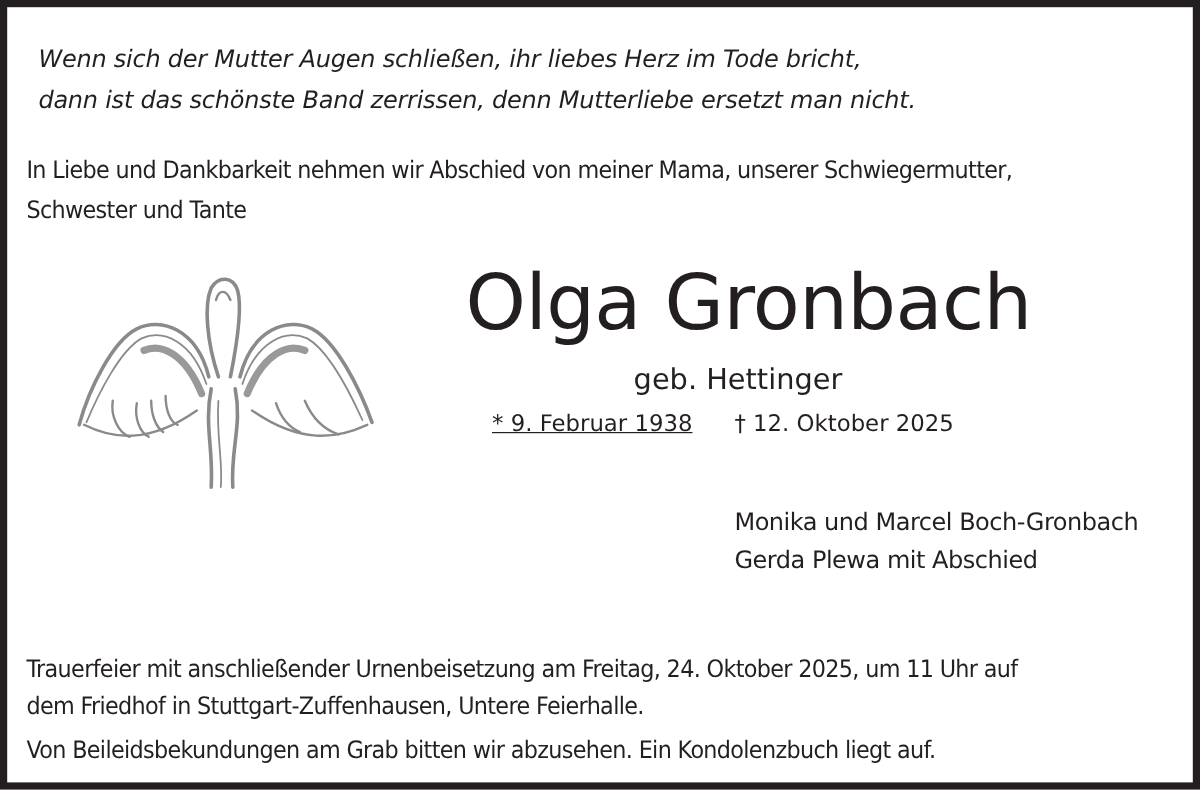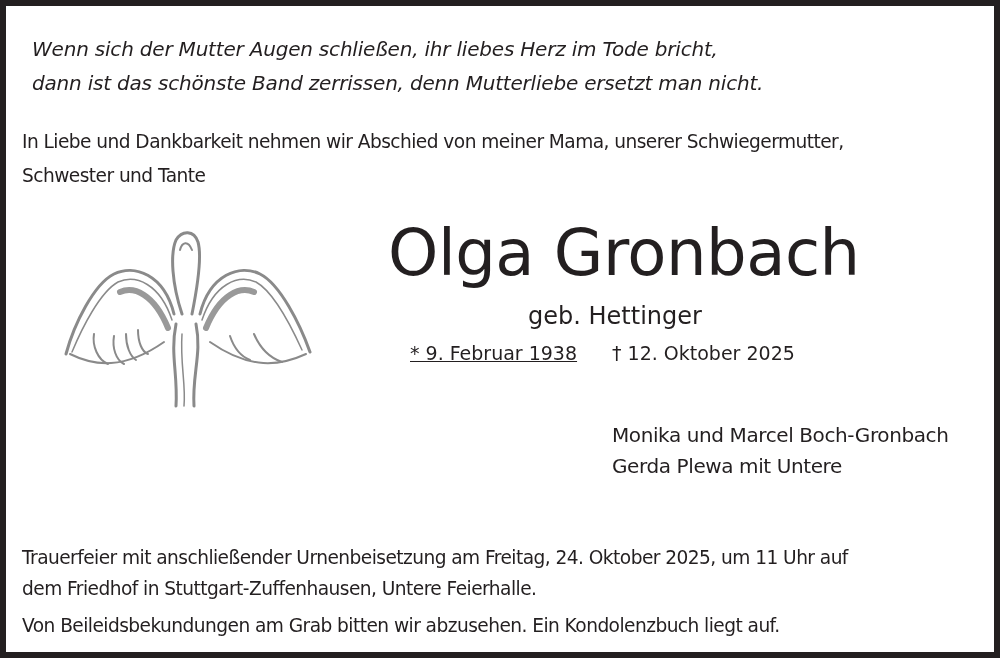--- a/index.html
+++ b/index.html
@@ -65,21 +65,21 @@
 
   <div class="name">Olga Gronbach</div>
   <div class="maiden">geb. Hettinger</div>
   <div class="dates">
     <span class="born">* 9. Februar 1938</span>
     <span class="died">† 12. Oktober 2025</span>
   </div>
 
   <div class="family">
     <div>Monika und Marcel Boch-Gronbach</div>
-    <div>Gerda Plewa mit Untere</div>
+    <div>Gerda Plewa mit Abschied</div>
   </div>
 
   <div class="service">
     <div>Trauerfeier mit anschließender Urnenbeisetzung am Freitag, 24. Oktober 2025, um 11 Uhr auf</div>
     <div>dem Friedhof in Stuttgart-Zuffenhausen, Untere Feierhalle.</div>
   </div>
 
   <div class="closing">Von Beileidsbekundungen am Grab bitten wir abzusehen. Ein Kondolenzbuch liegt auf.</div>
 </div>
 

